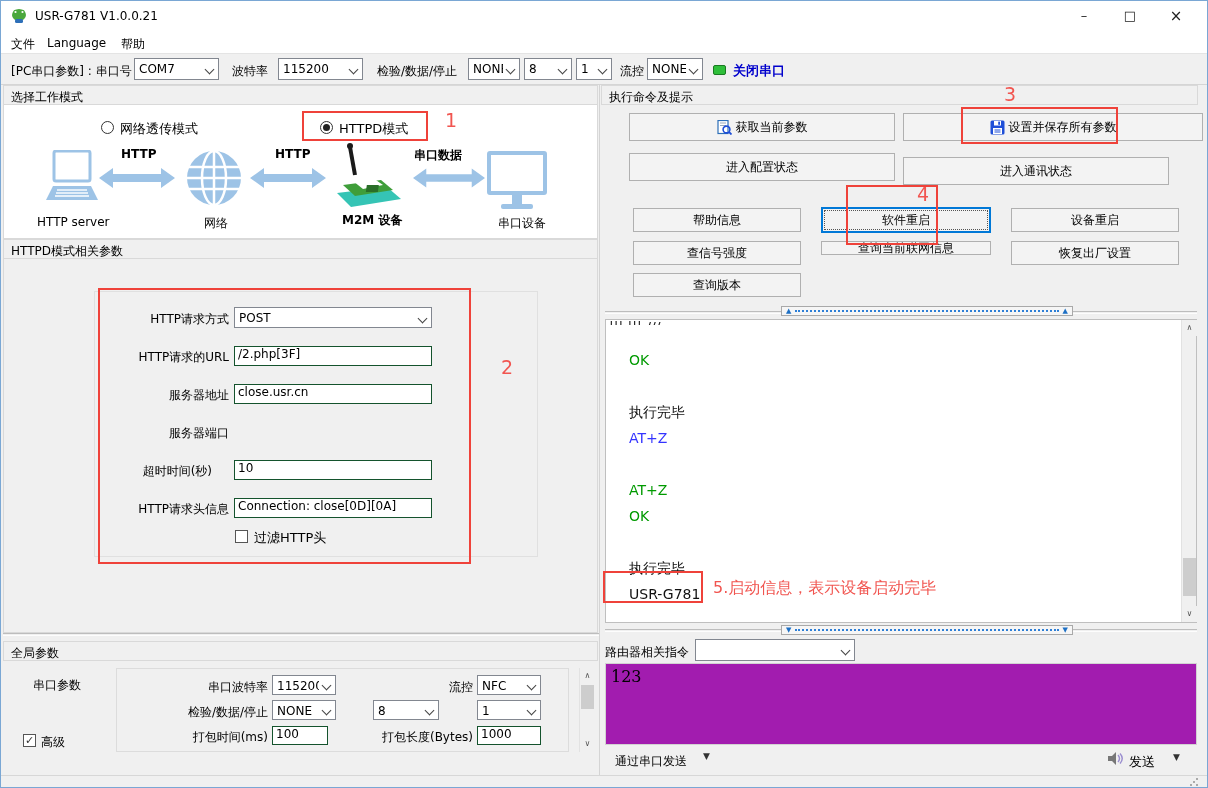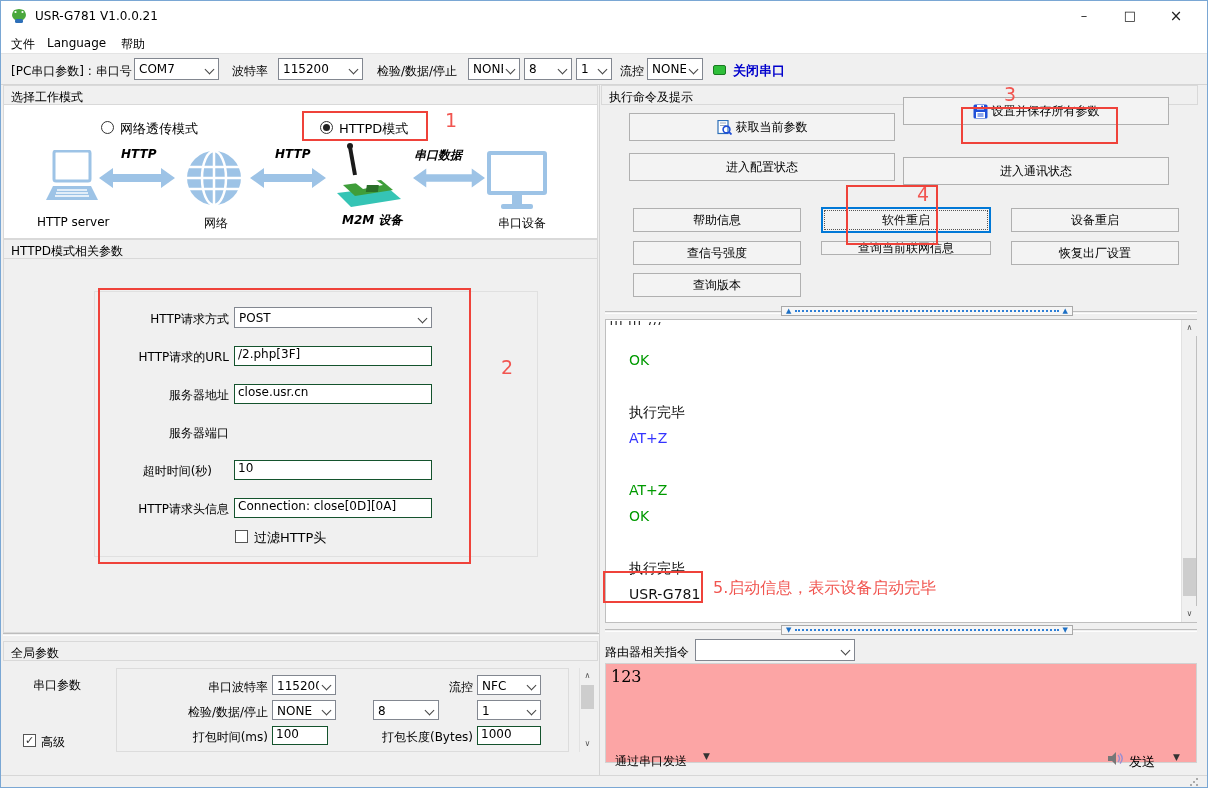--- a/index.html
+++ b/index.html
@@ -56,21 +56,21 @@
             font-size:8px; text-align:center; line-height:16px; }
   .sthumb { position:absolute; left:1px; width:13px; background:#cdcdcd; }
 
   
   .logarea { position:absolute; background:#fff; border:1px solid #bfbfbf; overflow:hidden; }
   .log-line { height:26px; line-height:26px; font-size:14px; white-space:nowrap;margin-left:20px; }
   .log-line.green { color:#009a00; } .log-line.blue { color:#3434ff; } .log-line.black { color:#111; }
   .clipstrip { position:absolute; height:6px; overflow:hidden; font-size:14px; color:#222; }
 
   .diag-label { position:absolute; font-size:12px; white-space:nowrap; }
-  .diag-label.b { font-weight:bold;font-style:italic; }
+  .diag-label.b { font-weight:bold; }
   .link-blue { color:#0000cc; font-weight:bold; font-size:13px; }
   .grip { position:absolute; width:10px; height:10px;
           background:
             radial-gradient(circle at 8px 2px,#aaa 1.2px,transparent 1.4px),
             radial-gradient(circle at 8px 8px,#aaa 1.2px,transparent 1.4px),
             radial-gradient(circle at 2px 8px,#aaa 1.2px,transparent 1.4px),
             radial-gradient(circle at 5px 5px,#aaa 1.2px,transparent 1.4px); }
 </style>
 </head>
 <body>
@@ -225,21 +225,21 @@
   <div class="btn" style="left:628px;top:112px;width:266px;height:28px">
     <svg width="15" height="15" viewBox="0 0 15 15">
       <rect x="1" y="0.5" width="10" height="13" fill="#fff" stroke="#2d6fb8" stroke-width="1.2"></rect>
       <line x1="3" y1="3" x2="9" y2="3" stroke="#9ab" stroke-width="1"></line>
         <line x1="3" y1="5.5" x2="9" y2="5.5" stroke="#9ab" stroke-width="1"></line>
       <circle cx="9.5" cy="9.5" r="3.4" fill="none" stroke="#1f4fd8" stroke-width="1.6"></circle>
       <line x1="12" y1="12" x2="14.5" y2="14.5" stroke="#1f4fd8" stroke-width="1.8"></line>
     </svg>
     <span>获取当前参数</span>
   </div>
-  <div class="btn" style="left:902px;top:96px;width:266px;height:28px">
+  <div class="btn" style="left:902px;top:112px;width:300px;height:28px">
     <svg width="15" height="15" viewBox="0 0 15 15">
       <rect x="0.5" y="0.5" width="14" height="14" rx="1.5" fill="#1f4fd8"></rect>
       <rect x="4" y="1" width="7" height="4.5" fill="#fff"></rect>
         <rect x="8.2" y="1.6" width="1.8" height="3.2" fill="#1f4fd8"></rect>
       <rect x="3" y="8" width="9" height="6" fill="#fff"></rect>
         <line x1="4.5" y1="10" x2="10.5" y2="10" stroke="#1f4fd8"></line>
         <line x1="4.5" y1="12" x2="10.5" y2="12" stroke="#1f4fd8"></line>
     </svg>
     <span>设置并保存所有参数</span>
   </div>
@@ -296,21 +296,21 @@
       <span class="dots"></span>
       <span class="tri">▼</span>
   </div>
 
   <span class="tlabel" style="position:absolute;left:604px;top:643px">路由器相关指令</span>
   <div class="combo" style="left:694px;top:638px;width:160px;height:22px">
     <span class="val"></span>
       <span class="chev"></span>
     </div>
 
-  <div style="position:absolute;left:604px;top:662px;width:592px;height:100px;background:#fca5a5;border:1px solid #d2d2d2">
+  <div style="position:absolute;left:604px;top:662px;width:592px;height:82px;background:#a21caf;border:1px solid #d2d2d2">
     <span style="position:absolute;left:5px;top:3px;font-family:'DejaVu Serif','Liberation Serif',serif;font-size:16px">123</span>
   </div>
 
   <div>
     <span class="tlabel" style="position:absolute;left:614px;top:752px">通过串口发送</span>
     <span style="position:absolute;left:702px;top:750px;font-size:9px;color:#333">▼</span>
     <svg style="position:absolute;left:1106px;top:749px" width="17" height="17" viewBox="0 0 17 17">
       <polygon points="1,6 5,6 9,2 9,15 5,11 1,11" fill="#777"></polygon>
       <path d="M11 5 q3 3.5 0 7" stroke="#9b8fd0" stroke-width="1.4" fill="none"></path>
       <path d="M13 3.5 q4.5 5 0 10" stroke="#9b8fd0" stroke-width="1.4" fill="none"></path>

